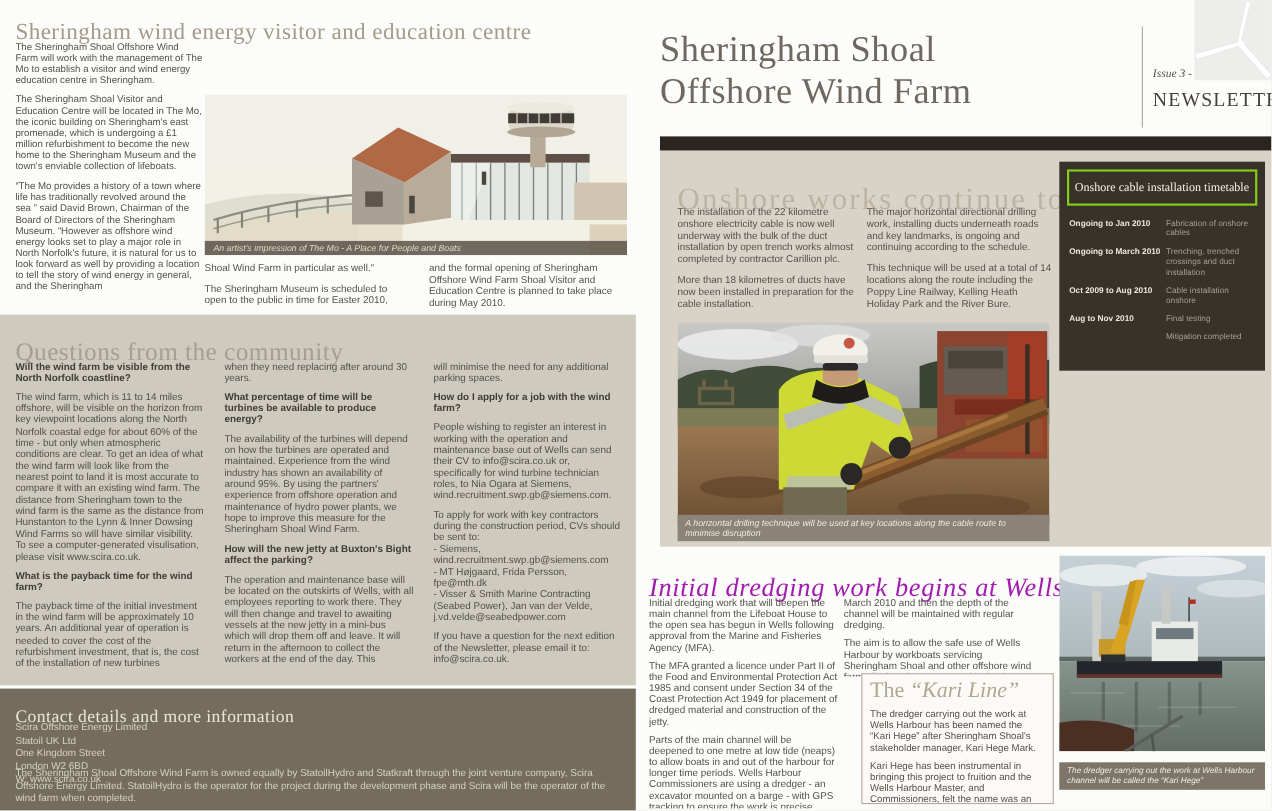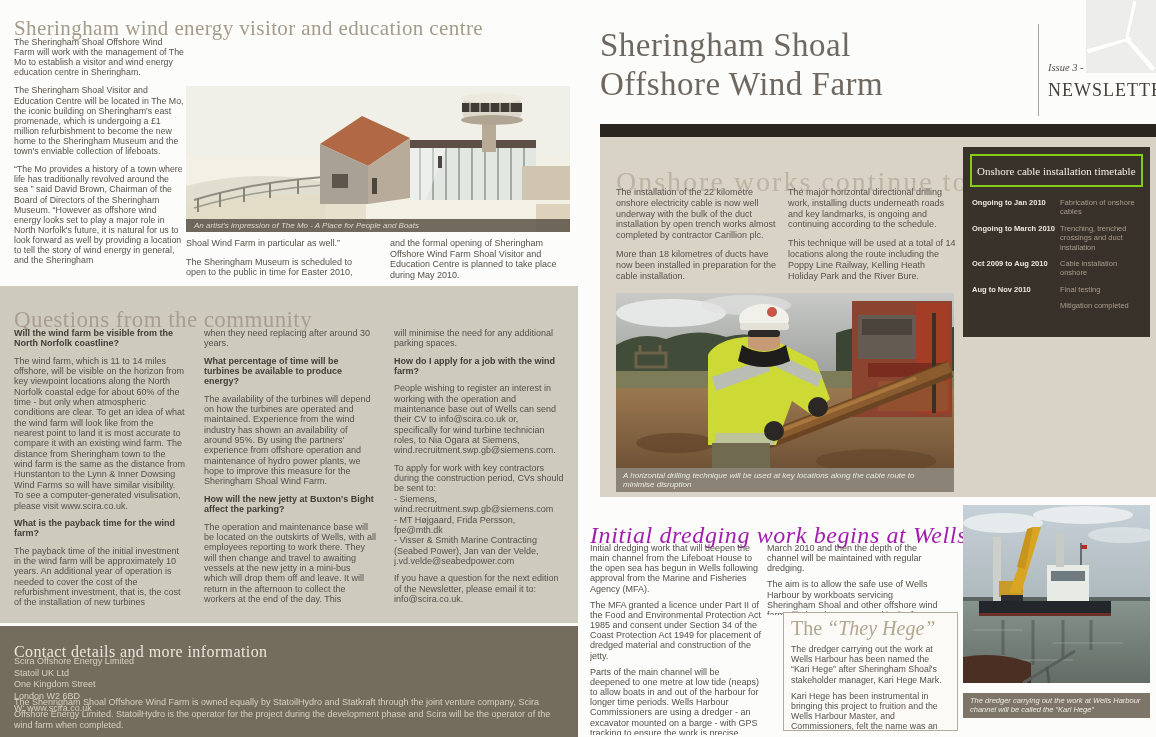--- a/index.html
+++ b/index.html
@@ -316,21 +316,21 @@
     <p>The MFA granted a licence under Part II of the Food and Environmental Protection Act 1985 and consent under Section 34 of the Coast Protection Act 1949 for placement of dredged material and construction of the jetty.</p>
     <p>Parts of the main channel will be deepened to one metre at low tide (neaps) to allow boats in and out of the harbour for longer time periods. Wells Harbour Commissioners are using a dredger - an excavator mounted on a barge - with GPS tracking to ensure the work is precise.  Sand and gravel is moved aside but not taken away.</p>
 
   </div>
   <div class="abs dredge-col dredge-col2">
     <p>March 2010 and then the depth of the channel will be maintained with regular dredging.</p>
     <p>The aim is to allow the safe use of Wells Harbour by workboats servicing Sheringham Shoal and other offshore wind farms likely to be constructed in the future. It will also open the harbour to yachts and fishing boats for extended periods.</p>
   </div>
 
   <aside class="abs kari-box">
-    <h3 class="serif kari-heading"><span>The </span><span class="it">“They Hege”</span></h3>
+    <h3 class="serif kari-heading"><span>The </span><span class="it">“Kari Line”</span></h3>
     <p>The dredger carrying out the work at Wells Harbour has been named the “Kari Hege” after Sheringham Shoal's stakeholder manager, Kari Hege Mark.</p>
     <p>Kari Hege has been instrumental in bringing this project to fruition and the Wells Harbour Master, and Commissioners, felt the name was an appropriate and well-deserved tribute.</p>
   </aside>
 
   <figure class="abs dredger-figure" style="margin:0">
     <svg width="187" height="178" viewBox="0 0 187 178">
       <defs>
         <linearGradient id="sky2" x1="0" y1="0" x2="0" y2="1">
           <stop offset="0" stop-color="#c6d0d7"></stop>
             <stop offset="1" stop-color="#aeb9bd"></stop>

